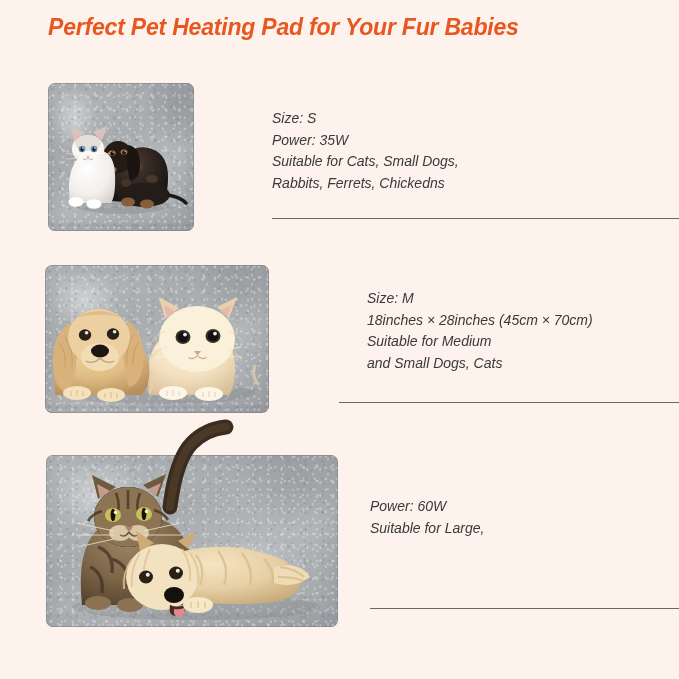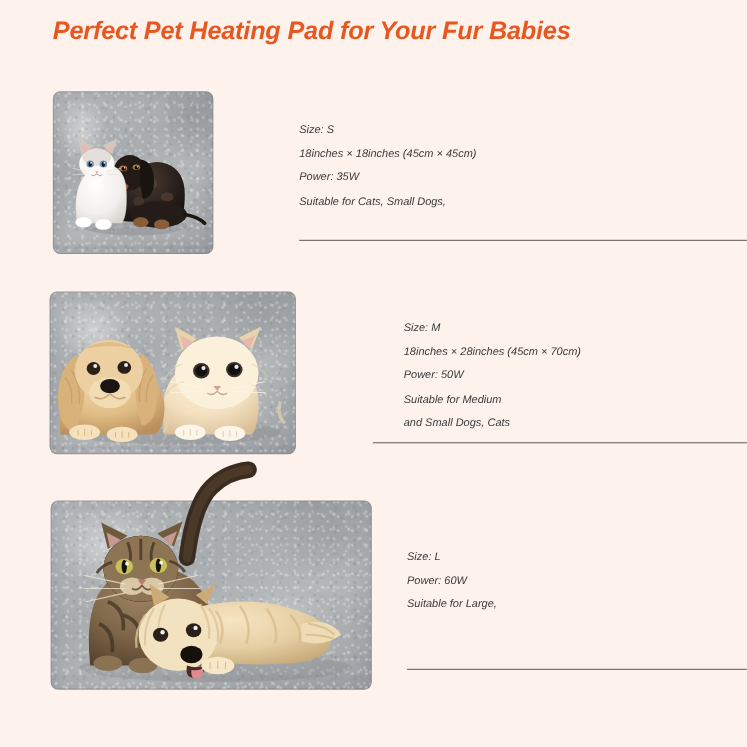--- a/index.html
+++ b/index.html
@@ -29,21 +29,21 @@
     font-weight: bold;
     font-style: italic;
     letter-spacing: -0.2px;
     color: #e8571f;
     white-space: nowrap;
   }
 
   
   .spec-block {
     position: absolute;
-    font-size: 10px;
+    font-size: 14px;
     font-style: italic;
     line-height: 21.5px;
     color: #3a3a3a;
     white-space: nowrap;
   }
   .spec-line { display: block; }
 
   
   .divider {
     position: absolute;
@@ -205,23 +205,23 @@
         </g>
 
         <ellipse cx="28" cy="119" rx="7.5" ry="4.8" fill="#ffffff"></ellipse>
         <ellipse cx="46" cy="121" rx="7.5" ry="4.8" fill="#ffffff"></ellipse>
       </g>
     </svg>
   </div>
 
   <div class="spec-block" id="spec-small" style="color: rgb(58, 58, 58);">
     <span class="spec-line">Size: S</span>
-    <span class="spec-line">18inches × 18inches (45cm × 45cm)</span>
     <span class="spec-line">Power: 35W</span>
     <span class="spec-line">Suitable for Cats, Small Dogs,</span>
+    <span class="spec-line">Rabbits, Ferrets, Chickedns</span>
   </div>
   <div class="divider" id="divider-small" style="border-top-color: rgb(109, 103, 99);"></div>
 
   <div class="photo" id="photo-medium">
     <div class="pad"></div>
     <div class="pad-edge"></div>
     <svg class="animals" viewBox="0 0 224 148">
       <defs>
         <radialGradient id="mDogBody" cx="40%" cy="28%" r="80%">
           <stop offset="0%" stop-color="#f3d9a9"></stop>
@@ -319,21 +319,20 @@
             <path d="M66 127 v6"></path>
             <path d="M72 128 v5"></path>
         </g>
       </g>
     </svg>
   </div>
 
   <div class="spec-block" id="spec-medium" style="color: rgb(58, 58, 58);">
     <span class="spec-line">Size: M</span>
     <span class="spec-line">18inches × 28inches (45cm × 70cm)</span>
-    <span class="spec-line">Power: 50W</span>
     <span class="spec-line">Suitable for Medium</span>
     <span class="spec-line">and Small Dogs, Cats</span>
   </div>
   <div class="divider" id="divider-medium" style="border-top-color: rgb(109, 103, 99);"></div>
 
   <div class="photo" id="photo-large">
     <div class="pad"></div>
     <div class="pad-edge"></div>
     <svg class="animals" viewBox="0 0 292 172" style="overflow:visible">
       <defs>
@@ -449,19 +448,18 @@
         <g stroke="#d8bb8c" stroke-width="1">
           <path d="M145 147 v6"></path>
             <path d="M152 146 v7"></path>
             <path d="M159 147 v6"></path>
         </g>
       </g>
     </svg>
   </div>
 
   <div class="spec-block" id="spec-large" style="color: rgb(58, 58, 58);">
-    <span class="spec-line">Size: L</span>
     <span class="spec-line">Power: 60W</span>
     <span class="spec-line">Suitable for Large,</span>
   </div>
   <div class="divider" id="divider-large" style="border-top-color: rgb(109, 103, 99);"></div>
 
 </div>
 
 </body></html>

